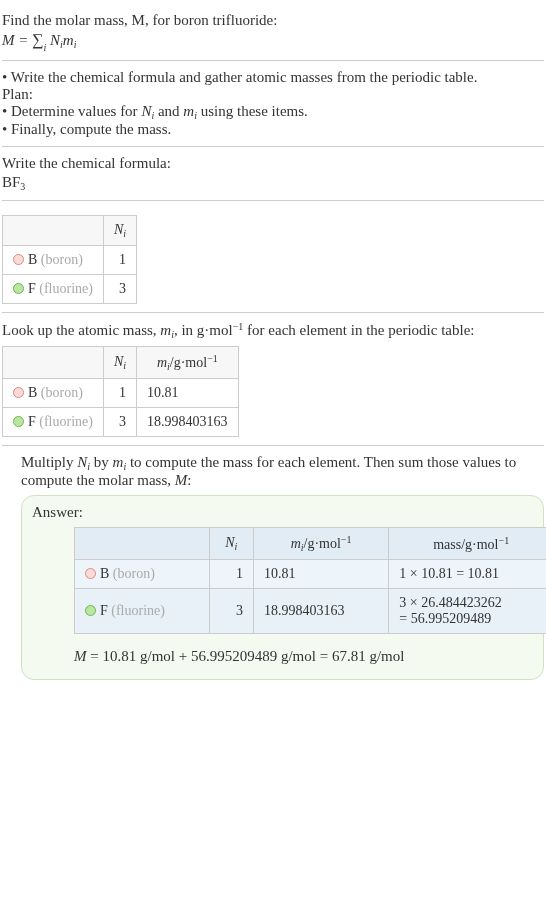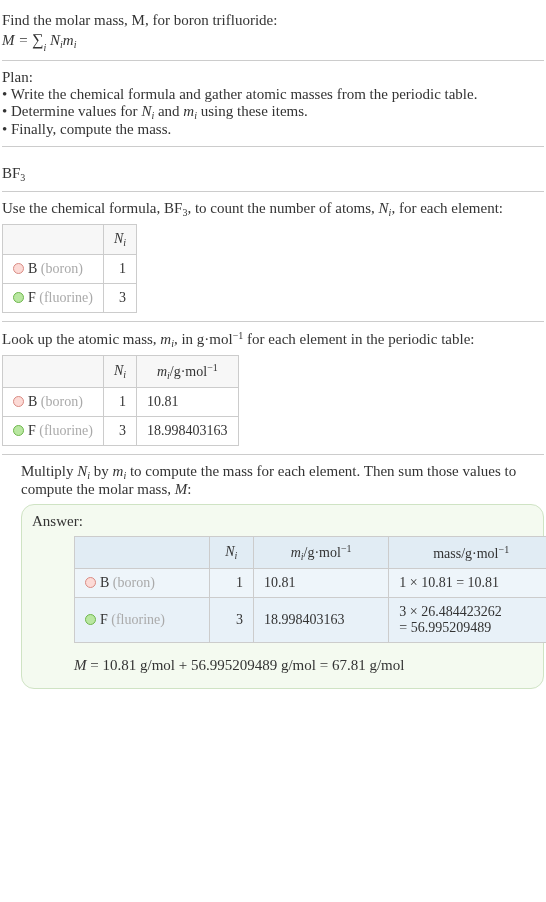--- a/index.html
+++ b/index.html
@@ -85,38 +85,36 @@
   <div class="intro-para">
     <span>Find the molar mass, M, for boron trifluoride:</span>
   </div>
   <div class="formula-line">
     <span>M</span><span> = </span><span class="sigma">∑</span><span class="under"><br><span>i</span></span>
     <span>N</span><span class="sub">i</span><span>m</span><span class="sub">i</span>
   </div>
 </div>
 
 <div class="section">
+  <div>• Write the chemical formula and gather atomic masses from the periodic table.</div>
   <div>Plan:</div>
-  <div>• Write the chemical formula and gather atomic masses from the periodic table.</div>
   <div>
     <span>• Determine values for </span><i>N<span class="sub">i</span></i><span> and </span><i>m<span class="sub">i</span></i><span> using these items.</span>
   </div>
   <div>• Finally, compute the mass.</div>
 </div>
 
 <div class="section">
-  <div style="margin-top:10px;">
+  <div>Write the chemical formula:</div>
+  <div style="margin-top:2px;">
     <span>BF</span><span class="sub" style="font-style:normal;">3</span>
   </div>
 </div>
 
 <div class="section">
-  <div>
-    <span>Use the chemical formula, BF</span><span class="sub" style="font-style:normal;">3</span><span>, to count the number of atoms, </span><i>N<span class="sub">i</span></i><span>, for each element:</span>
-  </div>
   <table class="data">
     <tbody>
         <tr>
       <th></th>
       <th><span>N</span><span class="sub">i</span></th>
     </tr>
     <tr>
       <td class="elem"><span class="dot dot-boron"></span><span class="elem-letter">B</span><span class="elem-name"> (boron)</span></td>
       <td class="num">1</td>
     </tr>

